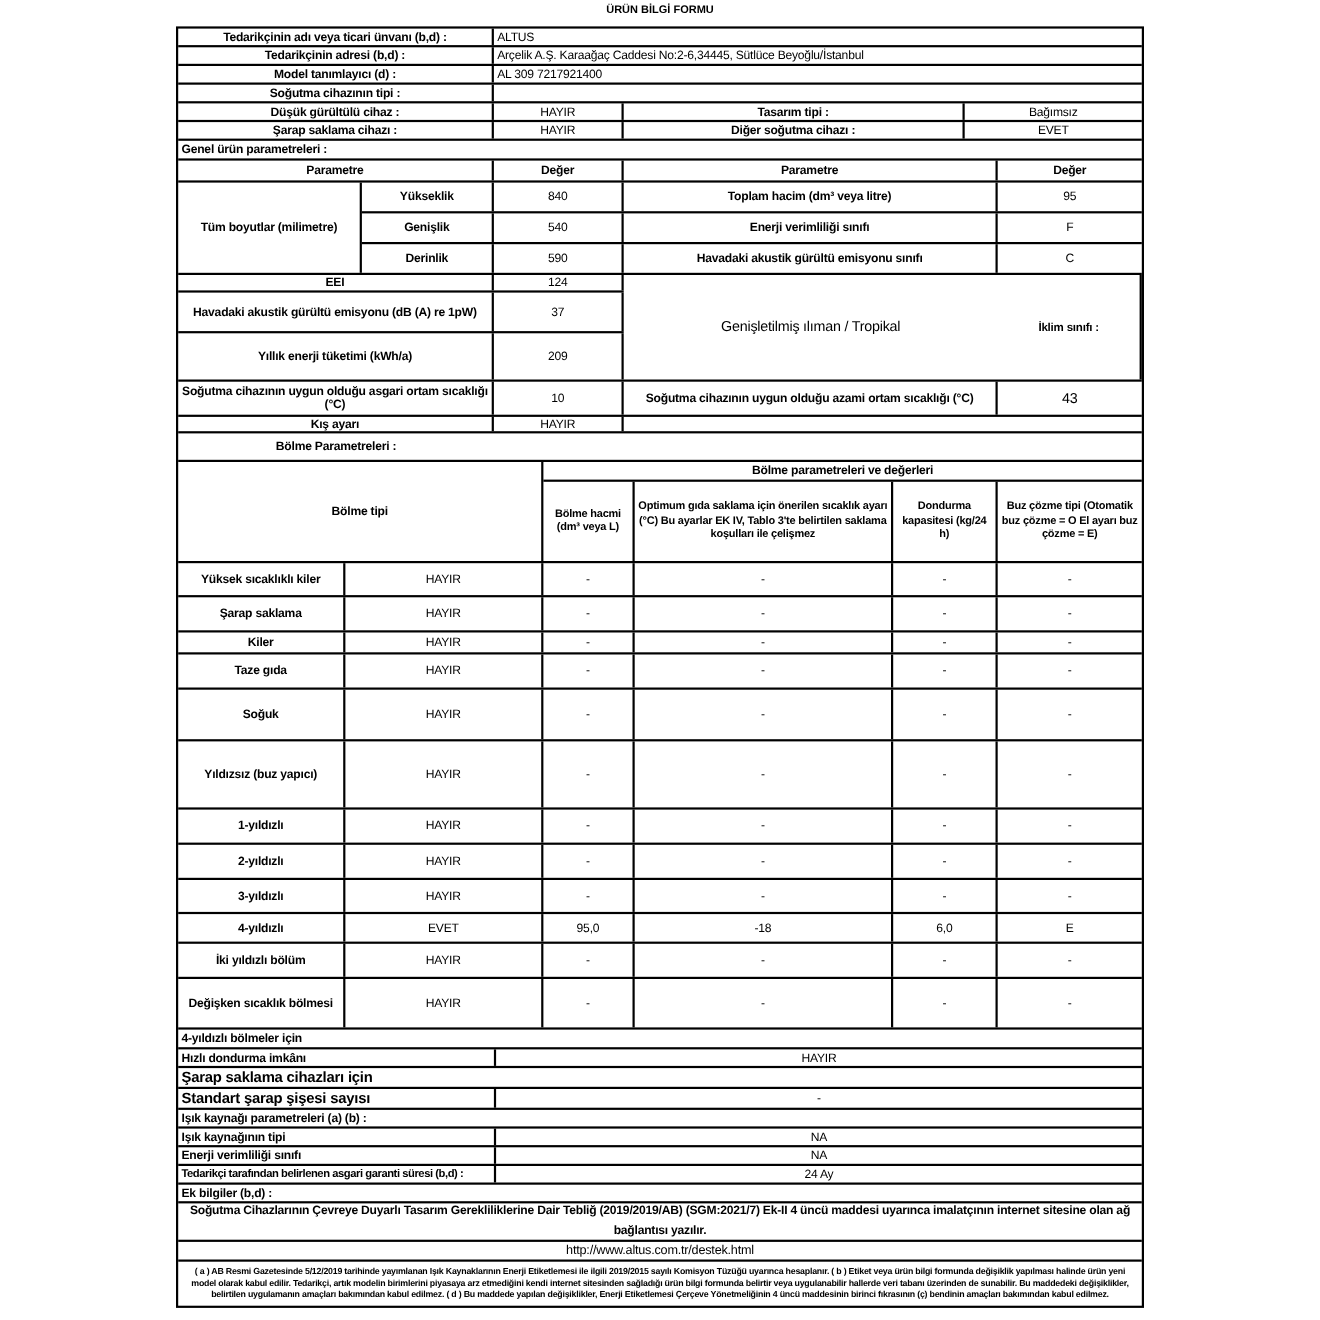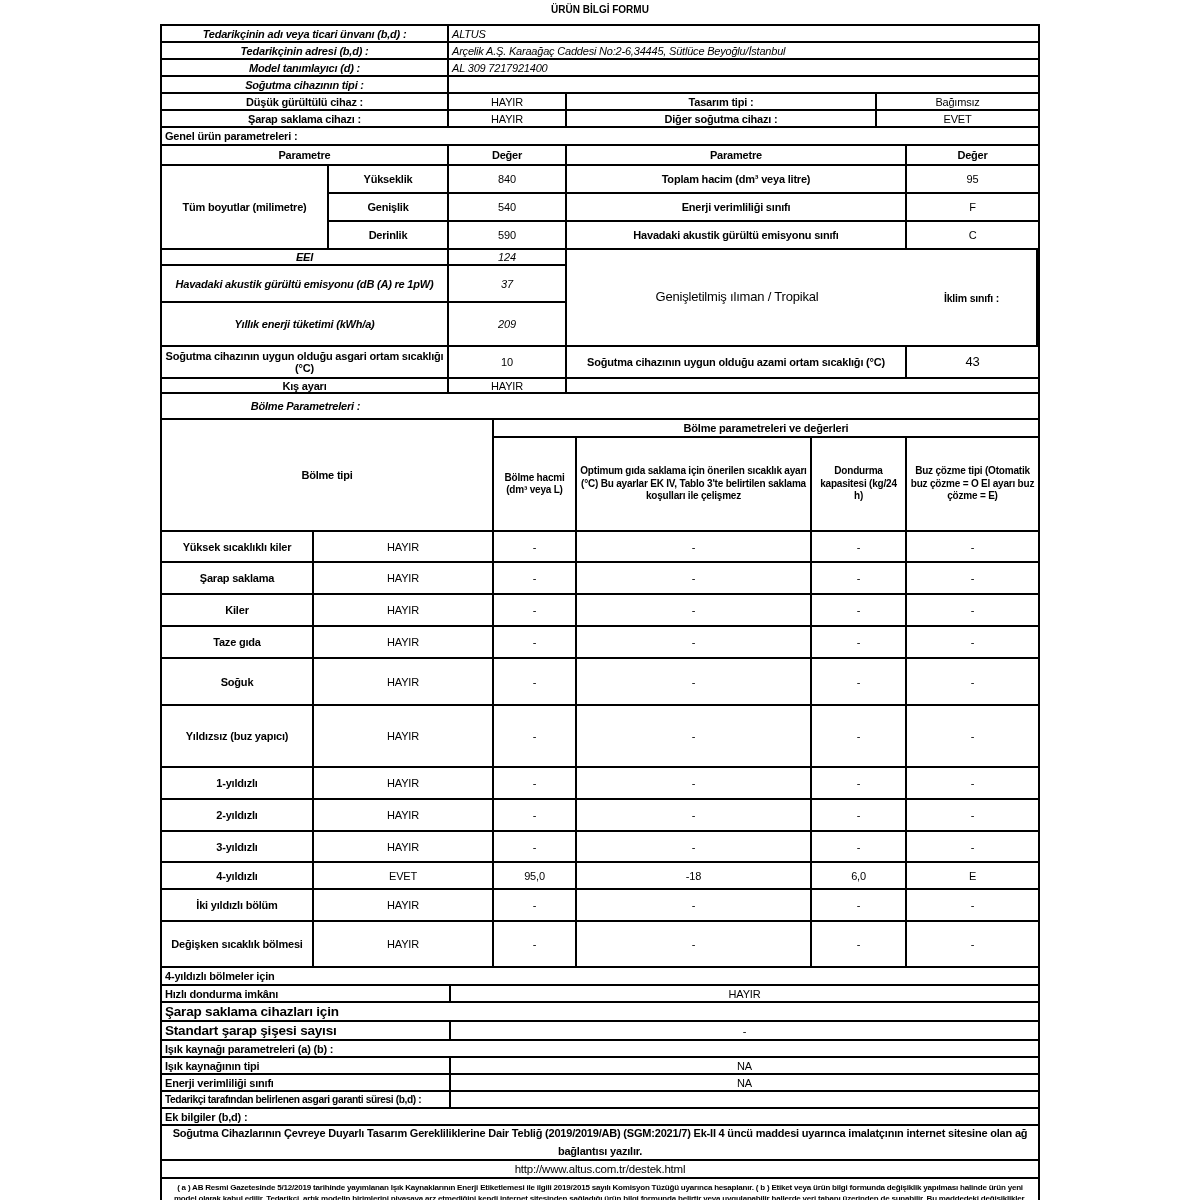--- a/index.html
+++ b/index.html
@@ -21,21 +21,21 @@
   .v { font-weight: 400; }
   .sm { font-size: 10px; line-height: 1.25; }
   .bigv { font-weight: 400; font-size: 13px; line-height: 1.3; }
   .iklim { font-size: 10.5px; }
   .url { font-weight: 400; font-size: 11.5px; }
   .foot { font-size: 8px; line-height: 1.3; padding: 2px 8px; }
   .secbig { font-size: 13.5px; }
   .fit { font-size: 10.2px; letter-spacing: -0.4px; white-space: nowrap; }
   .dirtext { line-height: 1.55; padding: 1px 10px; }
   
-  .g2  { grid-template-columns: 287px 1fr; font-style: italic; }
+  .g2  { grid-template-columns: 287px 1fr; }
   .g4a { grid-template-columns: 287px 118px 310px 1fr; }
   .g4b { grid-template-columns: 287px 118px 340px 1fr; }
   .g3w { grid-template-columns: 287px 118px 1fr; }
   .gdim { grid-template-columns: 120px 118px 340px 1fr; }
   .gch2 { grid-template-columns: 83px 235px 95px 1fr; }
   .gcd { grid-template-columns: 152px 180px 83px 235px 95px 1fr; }
   .gf  { grid-template-columns: 289px 1fr; }
 </style>
 </head>
 <body>
@@ -142,21 +142,21 @@
 
     <div class="r g2" style="height:26px;border-bottom:2px solid #000">
       <div class="c">Bölme Parametreleri :</div>
       <div class="c"></div>
     </div>
 
     <div class="r bb" style="grid-template-columns:332px 1fr">
       <div class="c br">Bölme tipi</div>
       <div>
         <div class="c bb" style="height:18px">Bölme parametreleri ve değerleri</div>
-        <div class="r gch2" style="height:92px">
+        <div class="r gch2" style="height:72px">
           <div class="c br sm">Bölme hacmi (dm³ veya L)</div>
           <div class="c br sm">Optimum gıda saklama için önerilen sıcaklık ayarı (°C) Bu ayarlar EK IV, Tablo 3'te belirtilen saklama koşulları ile çelişmez</div>
           <div class="c br sm">Dondurma kapasitesi (kg/24 h)</div>
           <div class="c sm">Buz çözme tipi (Otomatik buz çözme = O El ayarı buz çözme = E)</div>
         </div>
       </div>
     </div>
 
     <div class="r gcd bb" style="height:31px">
       <div class="c br">Yüksek sıcaklıklı kiler</div>
@@ -167,21 +167,21 @@
       <div class="c v">-</div>
     </div>
     <div class="r gcd bb" style="height:32px">
       <div class="c br">Şarap saklama</div>
       <div class="c br v">HAYIR</div>
       <div class="c br v">-</div>
       <div class="c br v">-</div>
       <div class="c br v">-</div>
       <div class="c v">-</div>
     </div>
-    <div class="r gcd bb" style="height:32px">
+    <div class="r gcd bb" style="height:20px">
       <div class="c br">Kiler</div>
       <div class="c br v">HAYIR</div>
       <div class="c br v">-</div>
       <div class="c br v">-</div>
       <div class="c br v">-</div>
       <div class="c v">-</div>
     </div>
     <div class="r gcd bb" style="height:32px">
       <div class="c br">Taze gıda</div>
       <div class="c br v">HAYIR</div>
@@ -275,20 +275,21 @@
     <div class="r gf bb" style="height:17px">
       <div class="c br left">Işık kaynağının tipi</div>
       <div class="c v">NA</div>
     </div>
     <div class="r gf bb" style="height:17px">
       <div class="c br left">Enerji verimliliği sınıfı</div>
       <div class="c v">NA</div>
     </div>
     <div class="r gf bb" style="height:17px">
       <div class="c br left fit">Tedarikçi tarafından belirlenen asgari garanti süresi (b,d) :</div>
+      <div class="c v">24 Ay</div>
     </div>
     <div class="r bb" style="height:17px">
       <div class="c left">Ek bilgiler (b,d) :</div>
     </div>
     <div class="r bb" style="height:35px">
       <div class="c dirtext">Soğutma Cihazlarının Çevreye Duyarlı Tasarım Gerekliliklerine Dair Tebliğ (2019/2019/AB) (SGM:2021/7) Ek-II 4 üncü maddesi uyarınca imalatçının internet sitesine olan ağ bağlantısı yazılır.</div>
     </div>
     <div class="r bb" style="height:18px">
       <div class="c url">http://www.altus.com.tr/destek.html</div>
     </div>

